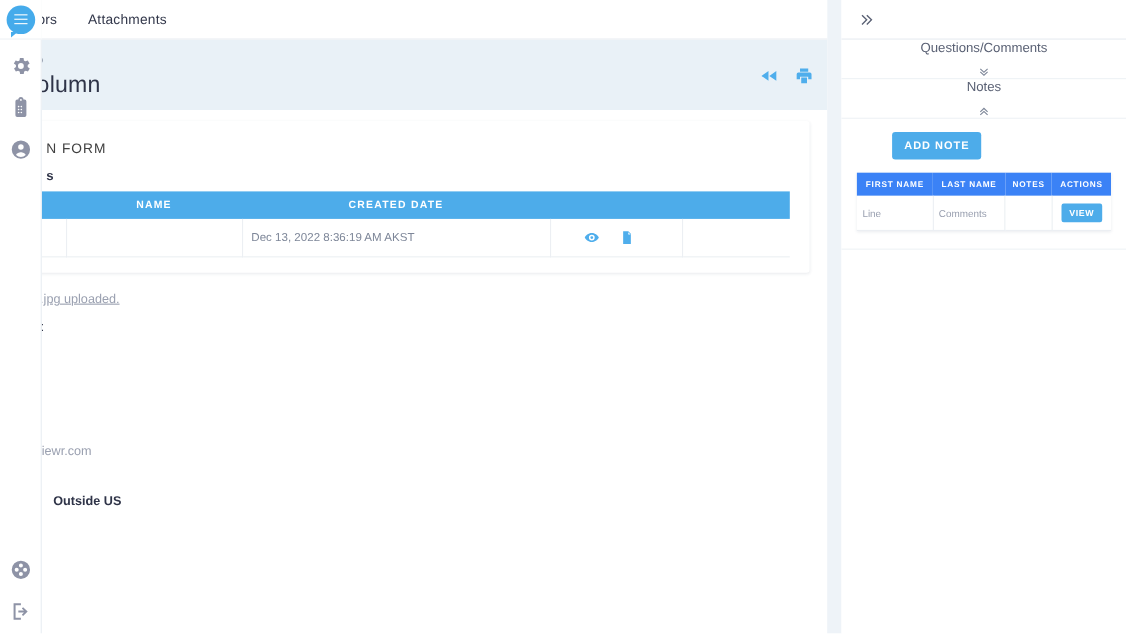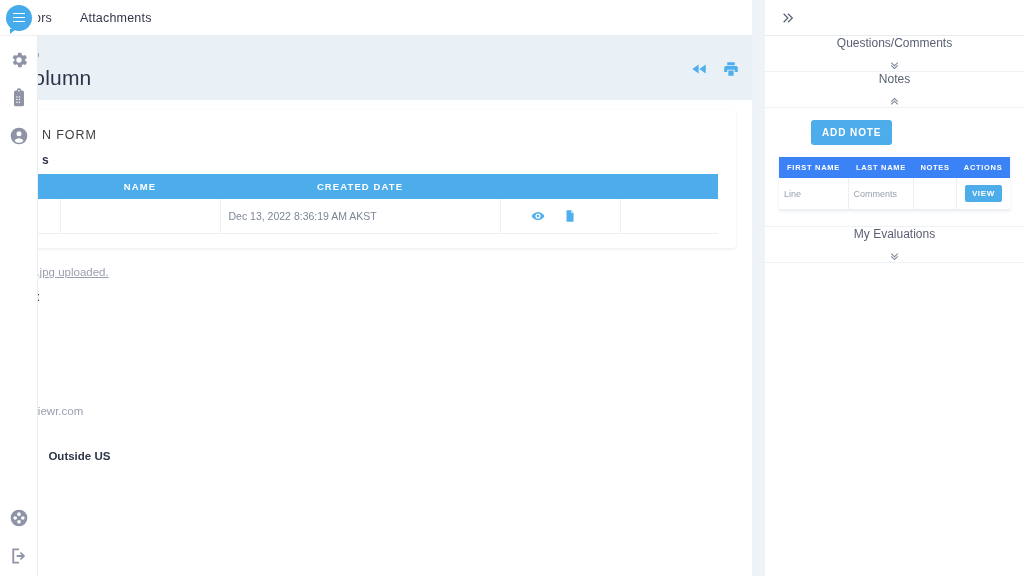--- a/index.html
+++ b/index.html
@@ -390,23 +390,15 @@
             <td>Comments</td>
             <td></td>
             <td>
               <button class="btn-view">VIEW</button>
             </td>
           </tr>
         </tbody>
       </table>
     </div>
 
-    <div class="acc-row">
-      <span class="acc-label">My Evaluations</span>
-      <span class="chev">
-        <svg viewBox="0 0 24 24">
-            <path d="M12 11 5.5 5 4 6.4 12 14l8-7.6L18.5 5zM12 17l-6.5-6L4 12.4 12 20l8-7.6L18.5 11z"></path>
-          </svg>
-      </span>
-    </div>
   </div>
 
 </div>
 
 </body></html>

